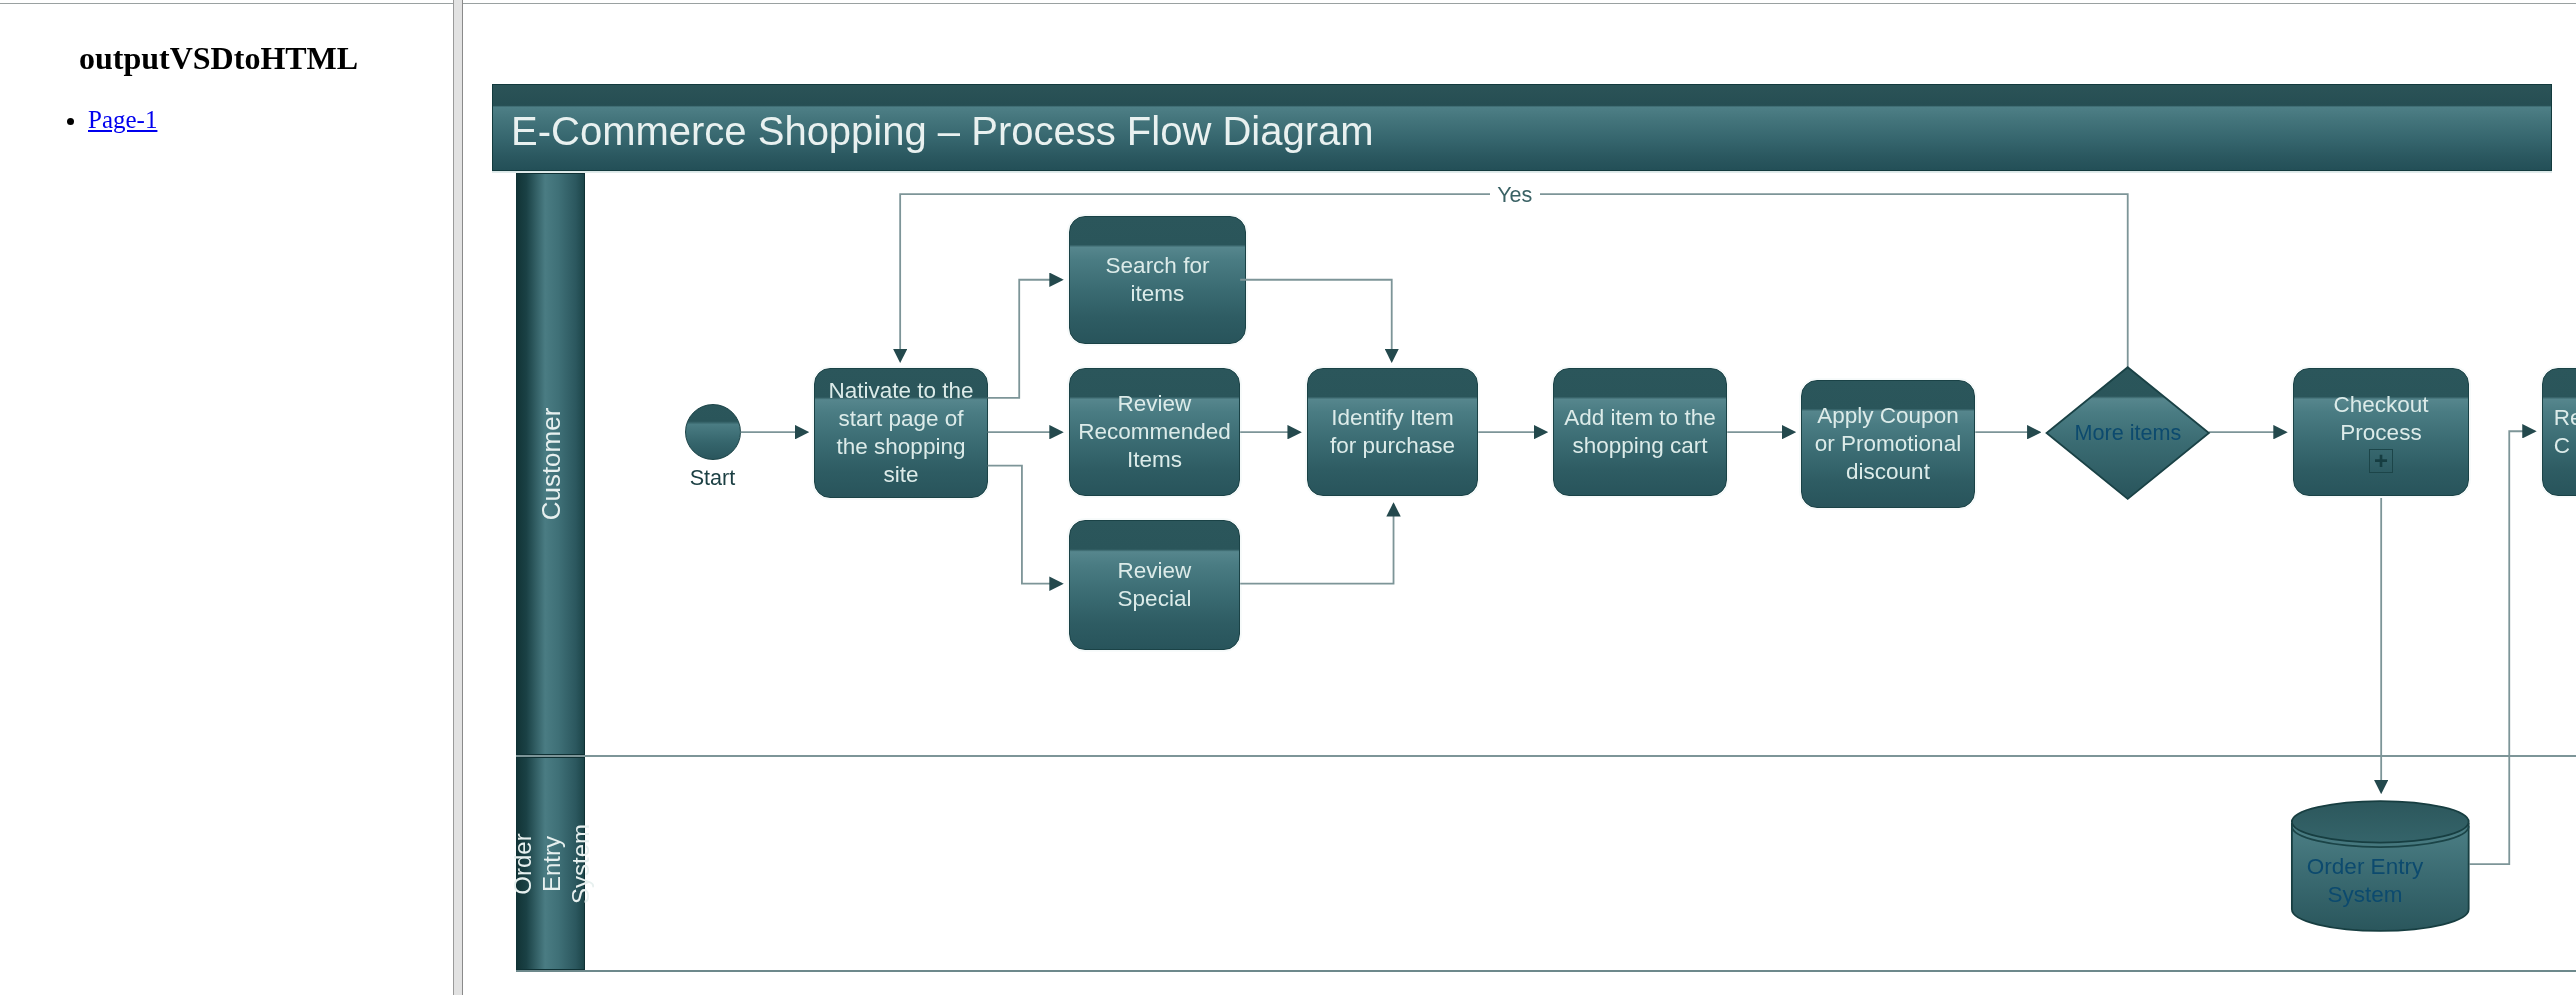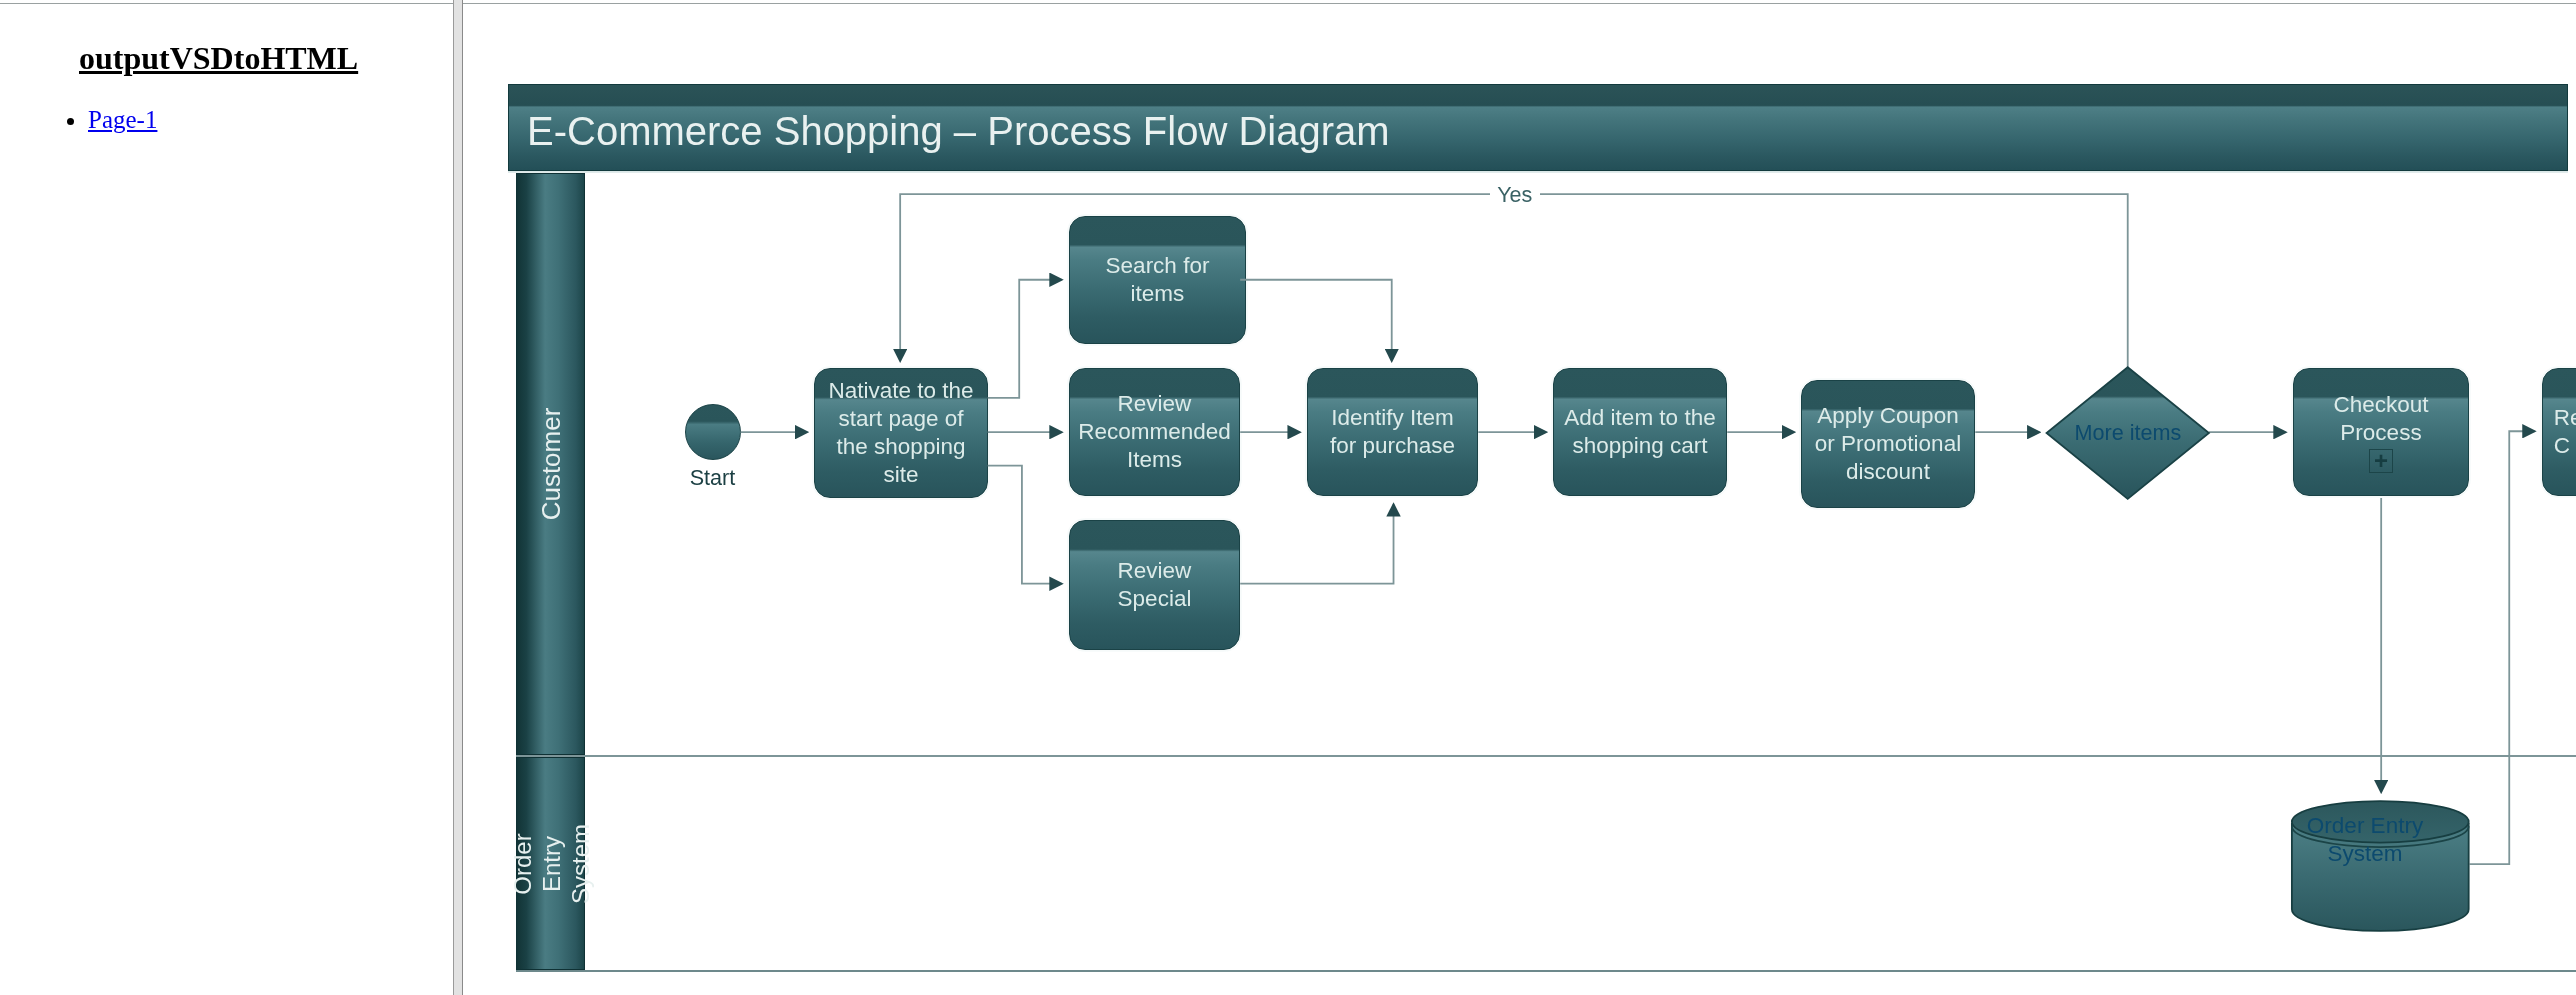--- a/index.html
+++ b/index.html
@@ -3,26 +3,26 @@
 <meta charset="utf-8">
 <style>
   html,body{margin:0;padding:0;background:#ffffff;}
   .canvas{position:relative;width:2576px;height:996px;background:#ffffff;overflow:hidden;
           font-family:"Liberation Sans",sans-serif;}
   .top-border{position:absolute;left:0;top:2.7px;width:2576px;height:1.8px;background:#9aa1a1;}
   .frame-divider{position:absolute;left:453px;top:0;width:10px;height:996px;background:#e2e2e2;
           border-left:0.9px solid #9a9a9a;border-right:1.8px solid #8a8a8a;box-sizing:border-box;}
   
   .sidebar-title{position:absolute;left:79px;top:40px;font-family:"Liberation Serif",serif;
-          font-weight:bold;font-size:32px;color:#000;text-decoration:underline;}
+          font-weight:bold;font-size:32px;color:#000;}
   .sidebar-list{position:absolute;left:0;top:106px;margin:0;padding-left:88px;
           font-family:"Liberation Serif",serif;font-size:25px;}
   .sidebar-list a{color:#0000EE;text-decoration:underline;}
   
-  .title-bar{position:absolute;left:508px;top:84px;width:2060px;height:87px;box-sizing:border-box;
+  .title-bar{position:absolute;left:492px;top:84px;width:2060px;height:87px;box-sizing:border-box;
           border:0.9px solid #123a3d;
           background:linear-gradient(180deg,#2b5357 0%,#264e53 24%,#4e7f86 26%,#44757c 40%,
                      #35656d 65%,#2a575f 85%,#234f57 100%);
           box-shadow:0 1.8px 0 rgba(214,228,228,0.9);}
   .title-text{position:absolute;left:18px;top:23.5px;font-size:40px;color:#e9f1f0;white-space:nowrap;}
   .lane-cell{position:absolute;left:516px;width:69px;box-sizing:border-box;border:0.9px solid #0f3134;
           background:linear-gradient(90deg,#123436 0%,#1a4145 14%,#4a7c83 42%,#3f7077 62%,
                      #2b575e 88%,#1c4549 100%);}
   .lane-cell .rot{position:absolute;left:50%;top:50%;transform:translate(-50%,-50%) rotate(-90deg);
           color:#e7f0ef;white-space:nowrap;}
@@ -168,19 +168,19 @@
 
     <polygon points="2359,407 2449,480 2359,553 2269,480" fill="url(#shapeGrad)" stroke="#1a4246" stroke-width="2"></polygon>
 
     <path d="M2541,912 L2541,1008 A98,24 0 0 0 2737,1008 L2737,912" fill="url(#cylBody)" stroke="#173e41" stroke-width="2"></path>
     <ellipse cx="2639" cy="911" rx="98" ry="23" fill="url(#cylTop)" stroke="#173e41" stroke-width="2"></ellipse>
     <path d="M2541,916 A98,23 0 0 0 2737,916" fill="none" stroke="#1b4447" stroke-width="2"></path>
   </svg>
 
   <div class="overlay-label" style="left:2047px;top:367px;width:162px;height:132px;font-size:21.6px;">More items</div>
 
-  <div class="overlay-label" style="left:2292px;top:799px;width:146px;height:81px;font-size:22.5px;line-height:28px;">Order Entry
+  <div class="overlay-label" style="left:2292px;top:840px;width:146px;height:81px;font-size:22.5px;line-height:28px;">Order Entry
 System</div>
 
   <div class="yes-label">Yes</div>
 
 </div>
 
 
 </body></html>

